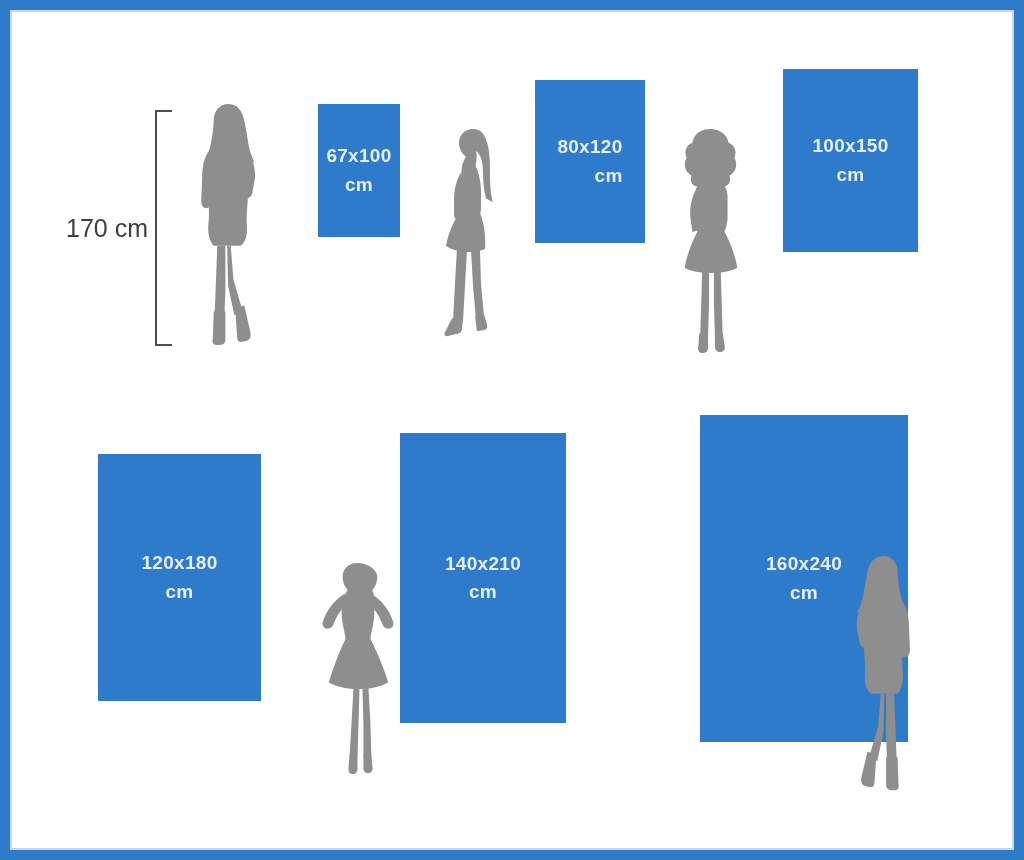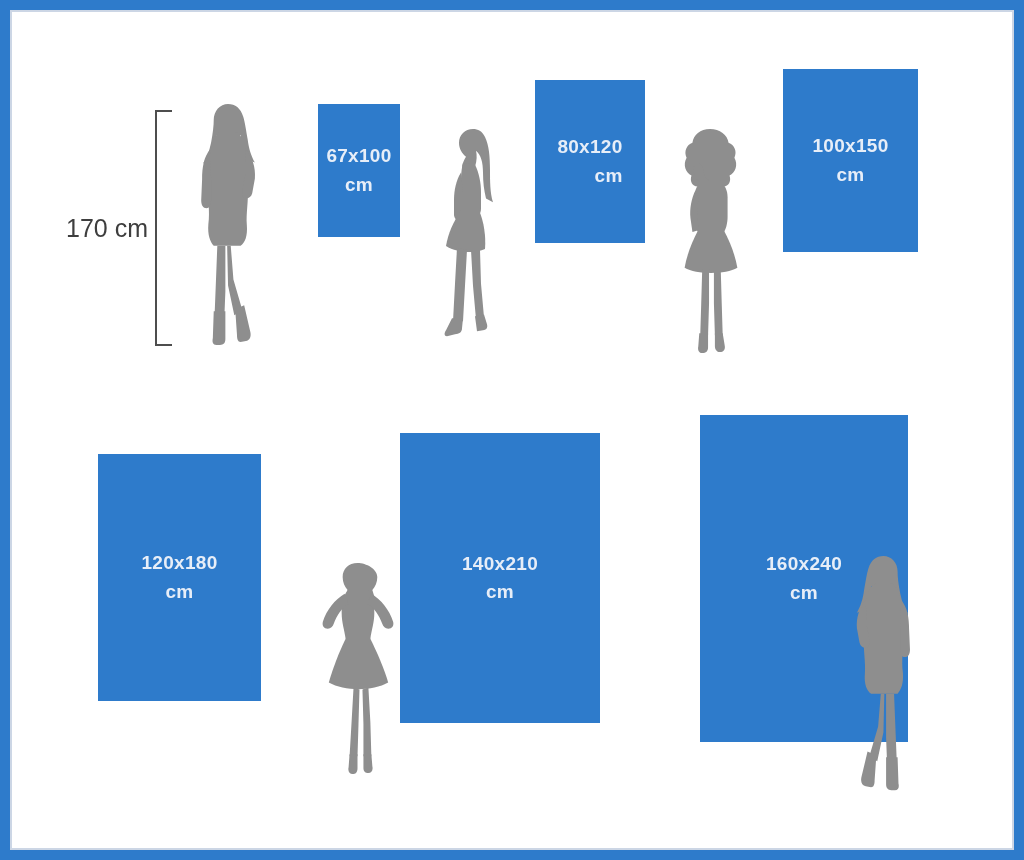--- a/index.html
+++ b/index.html
@@ -65,21 +65,21 @@
     </div>
   </div>
 
   <div class="size-rect" style="left:98px;top:454px;width:163px;height:247px;">
     <div class="size-text">
       <span>120x180</span>
       <span>cm</span>
     </div>
   </div>
 
-  <div class="size-rect" style="left:400px;top:433px;width:200px;height:290px;">
+  <div class="size-rect" style="left:400px;top:433px;width:166px;height:290px;">
     <div class="size-text">
       <span>140x210</span>
       <span>cm</span>
     </div>
   </div>
 
   <div class="size-rect" style="left:700px;top:415px;width:208px;height:327px;">
     <div class="size-text">
       <span>160x240</span>
       <span>cm</span>

